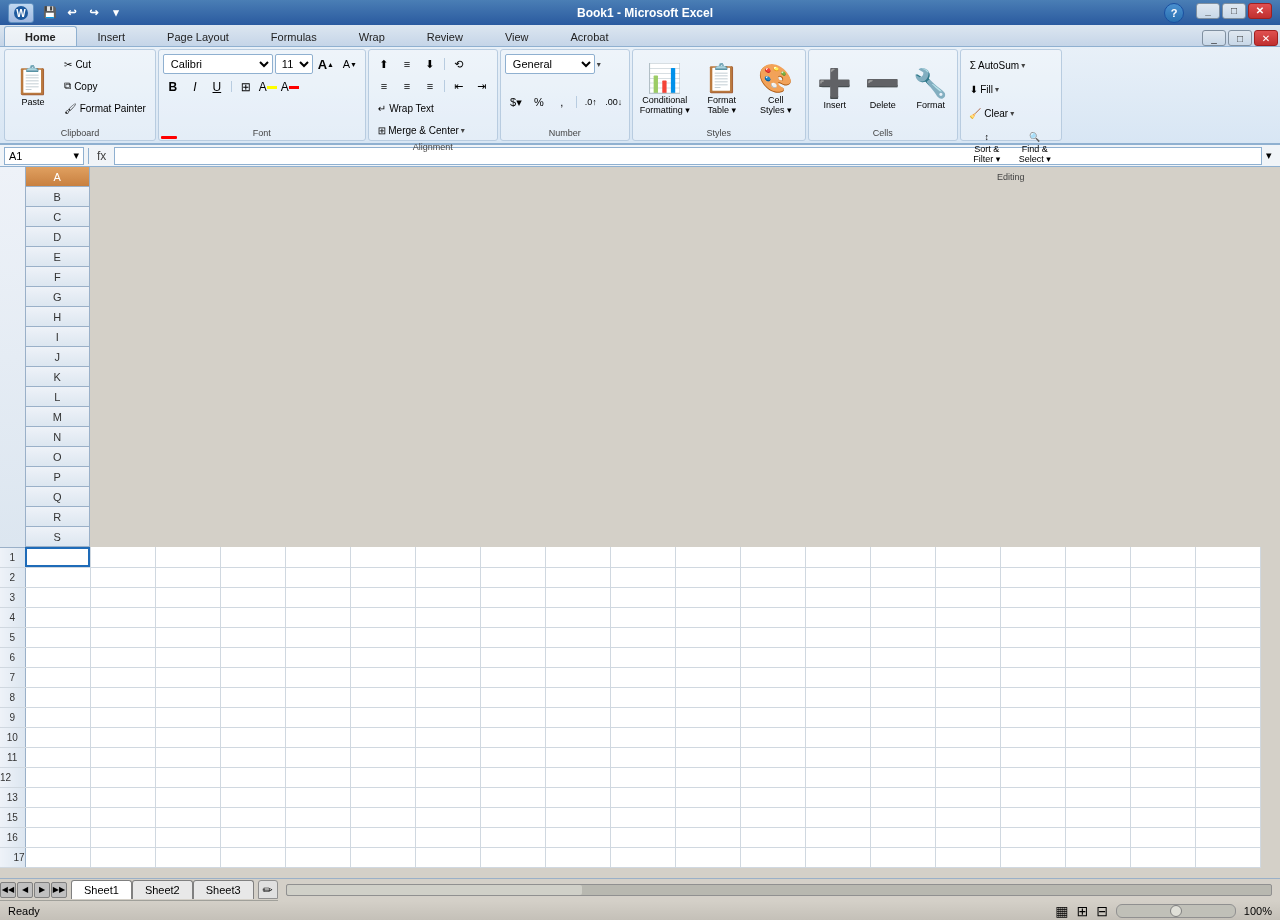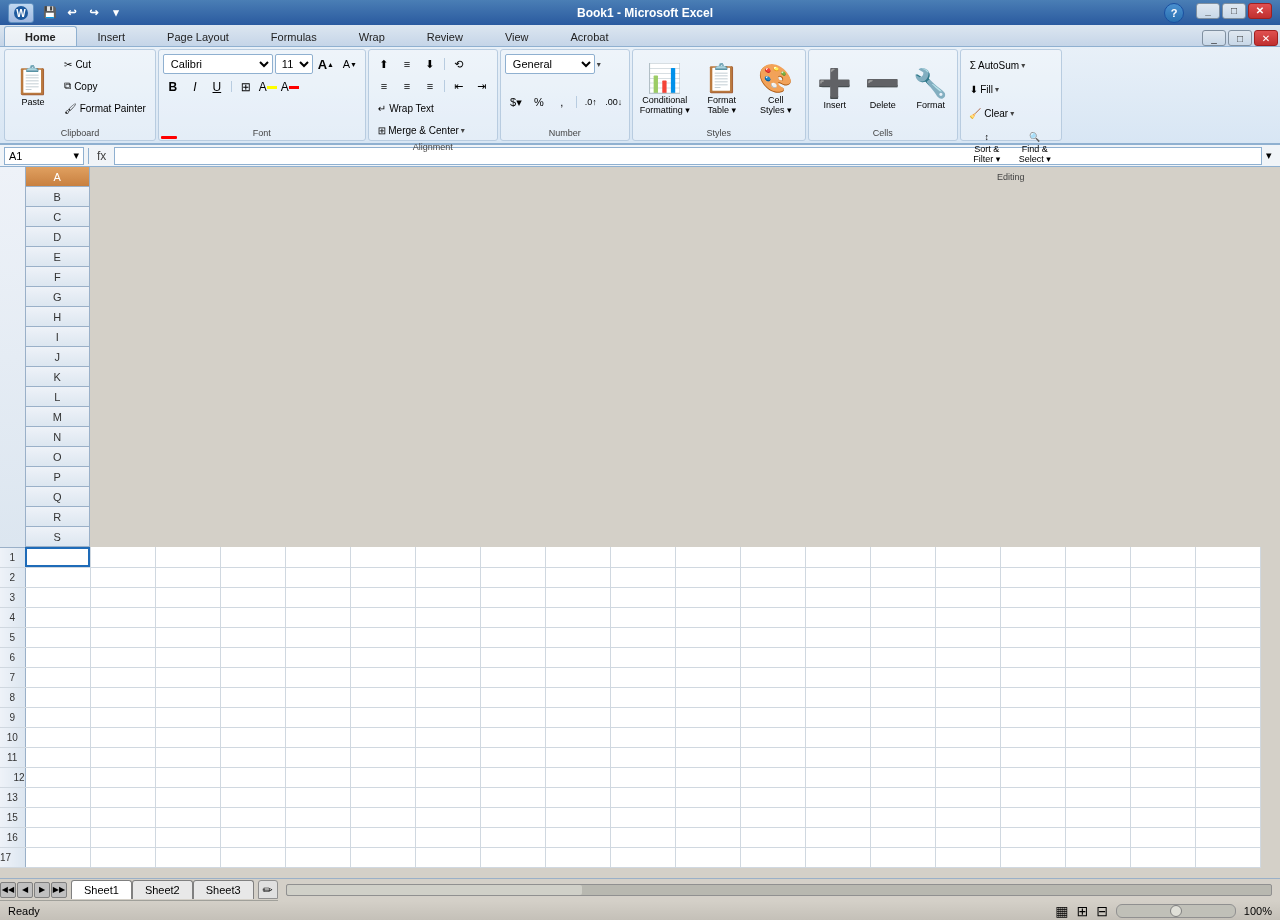--- a/index.html
+++ b/index.html
@@ -937,21 +937,21 @@
               <td style="width: 65px; height: 20px; border-right: 1px solid rgb(208, 216, 224); border-bottom: 1px solid rgb(208, 216, 224); font-size: 11px; padding: 0px 2px; cursor: cell; background: white; overflow: hidden;"></td>
               <td style="width: 65px; height: 20px; border-right: 1px solid rgb(208, 216, 224); border-bottom: 1px solid rgb(208, 216, 224); font-size: 11px; padding: 0px 2px; cursor: cell; background: white; overflow: hidden;"></td>
               <td style="width: 65px; height: 20px; border-right: 1px solid rgb(208, 216, 224); border-bottom: 1px solid rgb(208, 216, 224); font-size: 11px; padding: 0px 2px; cursor: cell; background: white; overflow: hidden;"></td>
               <td style="width: 65px; height: 20px; border-right: 1px solid rgb(208, 216, 224); border-bottom: 1px solid rgb(208, 216, 224); font-size: 11px; padding: 0px 2px; cursor: cell; background: white; overflow: hidden;"></td>
               <td style="width: 65px; height: 20px; border-right: 1px solid rgb(208, 216, 224); border-bottom: 1px solid rgb(208, 216, 224); font-size: 11px; padding: 0px 2px; cursor: cell; background: white; overflow: hidden;"></td>
               <td style="width: 65px; height: 20px; border-right: 1px solid rgb(208, 216, 224); border-bottom: 1px solid rgb(208, 216, 224); font-size: 11px; padding: 0px 2px; cursor: cell; background: white; overflow: hidden;"></td>
               <td style="width: 65px; height: 20px; border-right: 1px solid rgb(208, 216, 224); border-bottom: 1px solid rgb(208, 216, 224); font-size: 11px; padding: 0px 2px; cursor: cell; background: white; overflow: hidden;"></td>
               <td style="width: 65px; height: 20px; border-right: 1px solid rgb(208, 216, 224); border-bottom: 1px solid rgb(208, 216, 224); font-size: 11px; padding: 0px 2px; cursor: cell; background: white; overflow: hidden;"></td>
             </tr>
             <tr>
-              <td style="width: 25px; min-width: 25px; height: 20px; text-align: right; font-size: 10px; color: rgb(51, 51, 51); border-right: 1px solid rgb(154, 176, 200); border-bottom: 1px solid rgb(208, 216, 224); background: linear-gradient(to right, rgb(238, 242, 248), rgb(220, 230, 240)); cursor: pointer;">12</td>
+              <td style="width: 25px; min-width: 25px; height: 20px; text-align: left; font-size: 10px; color: rgb(51, 51, 51); border-right: 1px solid rgb(154, 176, 200); border-bottom: 1px solid rgb(208, 216, 224); background: linear-gradient(to right, rgb(238, 242, 248), rgb(220, 230, 240)); cursor: pointer;">12</td>
               <td style="width: 65px; height: 20px; border-right: 1px solid rgb(208, 216, 224); border-bottom: 1px solid rgb(208, 216, 224); font-size: 11px; padding: 0px 2px; cursor: cell; background: white; overflow: hidden;"></td>
               <td style="width: 65px; height: 20px; border-right: 1px solid rgb(208, 216, 224); border-bottom: 1px solid rgb(208, 216, 224); font-size: 11px; padding: 0px 2px; cursor: cell; background: white; overflow: hidden;"></td>
               <td style="width: 65px; height: 20px; border-right: 1px solid rgb(208, 216, 224); border-bottom: 1px solid rgb(208, 216, 224); font-size: 11px; padding: 0px 2px; cursor: cell; background: white; overflow: hidden;"></td>
               <td style="width: 65px; height: 20px; border-right: 1px solid rgb(208, 216, 224); border-bottom: 1px solid rgb(208, 216, 224); font-size: 11px; padding: 0px 2px; cursor: cell; background: white; overflow: hidden;"></td>
               <td style="width: 65px; height: 20px; border-right: 1px solid rgb(208, 216, 224); border-bottom: 1px solid rgb(208, 216, 224); font-size: 11px; padding: 0px 2px; cursor: cell; background: white; overflow: hidden;"></td>
               <td style="width: 65px; height: 20px; border-right: 1px solid rgb(208, 216, 224); border-bottom: 1px solid rgb(208, 216, 224); font-size: 11px; padding: 0px 2px; cursor: cell; background: white; overflow: hidden;"></td>
               <td style="width: 65px; height: 20px; border-right: 1px solid rgb(208, 216, 224); border-bottom: 1px solid rgb(208, 216, 224); font-size: 11px; padding: 0px 2px; cursor: cell; background: white; overflow: hidden;"></td>
               <td style="width: 65px; height: 20px; border-right: 1px solid rgb(208, 216, 224); border-bottom: 1px solid rgb(208, 216, 224); font-size: 11px; padding: 0px 2px; cursor: cell; background: white; overflow: hidden;"></td>
               <td style="width: 65px; height: 20px; border-right: 1px solid rgb(208, 216, 224); border-bottom: 1px solid rgb(208, 216, 224); font-size: 11px; padding: 0px 2px; cursor: cell; background: white; overflow: hidden;"></td>
               <td style="width: 65px; height: 20px; border-right: 1px solid rgb(208, 216, 224); border-bottom: 1px solid rgb(208, 216, 224); font-size: 11px; padding: 0px 2px; cursor: cell; background: white; overflow: hidden;"></td>
@@ -1025,21 +1025,21 @@
               <td style="width: 65px; height: 20px; border-right: 1px solid rgb(208, 216, 224); border-bottom: 1px solid rgb(208, 216, 224); font-size: 11px; padding: 0px 2px; cursor: cell; background: white; overflow: hidden;"></td>
               <td style="width: 65px; height: 20px; border-right: 1px solid rgb(208, 216, 224); border-bottom: 1px solid rgb(208, 216, 224); font-size: 11px; padding: 0px 2px; cursor: cell; background: white; overflow: hidden;"></td>
               <td style="width: 65px; height: 20px; border-right: 1px solid rgb(208, 216, 224); border-bottom: 1px solid rgb(208, 216, 224); font-size: 11px; padding: 0px 2px; cursor: cell; background: white; overflow: hidden;"></td>
               <td style="width: 65px; height: 20px; border-right: 1px solid rgb(208, 216, 224); border-bottom: 1px solid rgb(208, 216, 224); font-size: 11px; padding: 0px 2px; cursor: cell; background: white; overflow: hidden;"></td>
               <td style="width: 65px; height: 20px; border-right: 1px solid rgb(208, 216, 224); border-bottom: 1px solid rgb(208, 216, 224); font-size: 11px; padding: 0px 2px; cursor: cell; background: white; overflow: hidden;"></td>
               <td style="width: 65px; height: 20px; border-right: 1px solid rgb(208, 216, 224); border-bottom: 1px solid rgb(208, 216, 224); font-size: 11px; padding: 0px 2px; cursor: cell; background: white; overflow: hidden;"></td>
               <td style="width: 65px; height: 20px; border-right: 1px solid rgb(208, 216, 224); border-bottom: 1px solid rgb(208, 216, 224); font-size: 11px; padding: 0px 2px; cursor: cell; background: white; overflow: hidden;"></td>
               <td style="width: 65px; height: 20px; border-right: 1px solid rgb(208, 216, 224); border-bottom: 1px solid rgb(208, 216, 224); font-size: 11px; padding: 0px 2px; cursor: cell; background: white; overflow: hidden;"></td>
             </tr>
             <tr>
-              <td style="width: 25px; min-width: 25px; height: 20px; text-align: left; font-size: 10px; color: rgb(51, 51, 51); border-right: 1px solid rgb(154, 176, 200); border-bottom: 1px solid rgb(208, 216, 224); background: linear-gradient(to right, rgb(238, 242, 248), rgb(220, 230, 240)); cursor: pointer;">17</td>
+              <td style="width: 25px; min-width: 25px; height: 20px; text-align: right; font-size: 10px; color: rgb(51, 51, 51); border-right: 1px solid rgb(154, 176, 200); border-bottom: 1px solid rgb(208, 216, 224); background: linear-gradient(to right, rgb(238, 242, 248), rgb(220, 230, 240)); cursor: pointer;">17</td>
               <td style="width: 65px; height: 20px; border-right: 1px solid rgb(208, 216, 224); border-bottom: 1px solid rgb(208, 216, 224); font-size: 11px; padding: 0px 2px; cursor: cell; background: white; overflow: hidden;"></td>
               <td style="width: 65px; height: 20px; border-right: 1px solid rgb(208, 216, 224); border-bottom: 1px solid rgb(208, 216, 224); font-size: 11px; padding: 0px 2px; cursor: cell; background: white; overflow: hidden;"></td>
               <td style="width: 65px; height: 20px; border-right: 1px solid rgb(208, 216, 224); border-bottom: 1px solid rgb(208, 216, 224); font-size: 11px; padding: 0px 2px; cursor: cell; background: white; overflow: hidden;"></td>
               <td style="width: 65px; height: 20px; border-right: 1px solid rgb(208, 216, 224); border-bottom: 1px solid rgb(208, 216, 224); font-size: 11px; padding: 0px 2px; cursor: cell; background: white; overflow: hidden;"></td>
               <td style="width: 65px; height: 20px; border-right: 1px solid rgb(208, 216, 224); border-bottom: 1px solid rgb(208, 216, 224); font-size: 11px; padding: 0px 2px; cursor: cell; background: white; overflow: hidden;"></td>
               <td style="width: 65px; height: 20px; border-right: 1px solid rgb(208, 216, 224); border-bottom: 1px solid rgb(208, 216, 224); font-size: 11px; padding: 0px 2px; cursor: cell; background: white; overflow: hidden;"></td>
               <td style="width: 65px; height: 20px; border-right: 1px solid rgb(208, 216, 224); border-bottom: 1px solid rgb(208, 216, 224); font-size: 11px; padding: 0px 2px; cursor: cell; background: white; overflow: hidden;"></td>
               <td style="width: 65px; height: 20px; border-right: 1px solid rgb(208, 216, 224); border-bottom: 1px solid rgb(208, 216, 224); font-size: 11px; padding: 0px 2px; cursor: cell; background: white; overflow: hidden;"></td>
               <td style="width: 65px; height: 20px; border-right: 1px solid rgb(208, 216, 224); border-bottom: 1px solid rgb(208, 216, 224); font-size: 11px; padding: 0px 2px; cursor: cell; background: white; overflow: hidden;"></td>
               <td style="width: 65px; height: 20px; border-right: 1px solid rgb(208, 216, 224); border-bottom: 1px solid rgb(208, 216, 224); font-size: 11px; padding: 0px 2px; cursor: cell; background: white; overflow: hidden;"></td>

